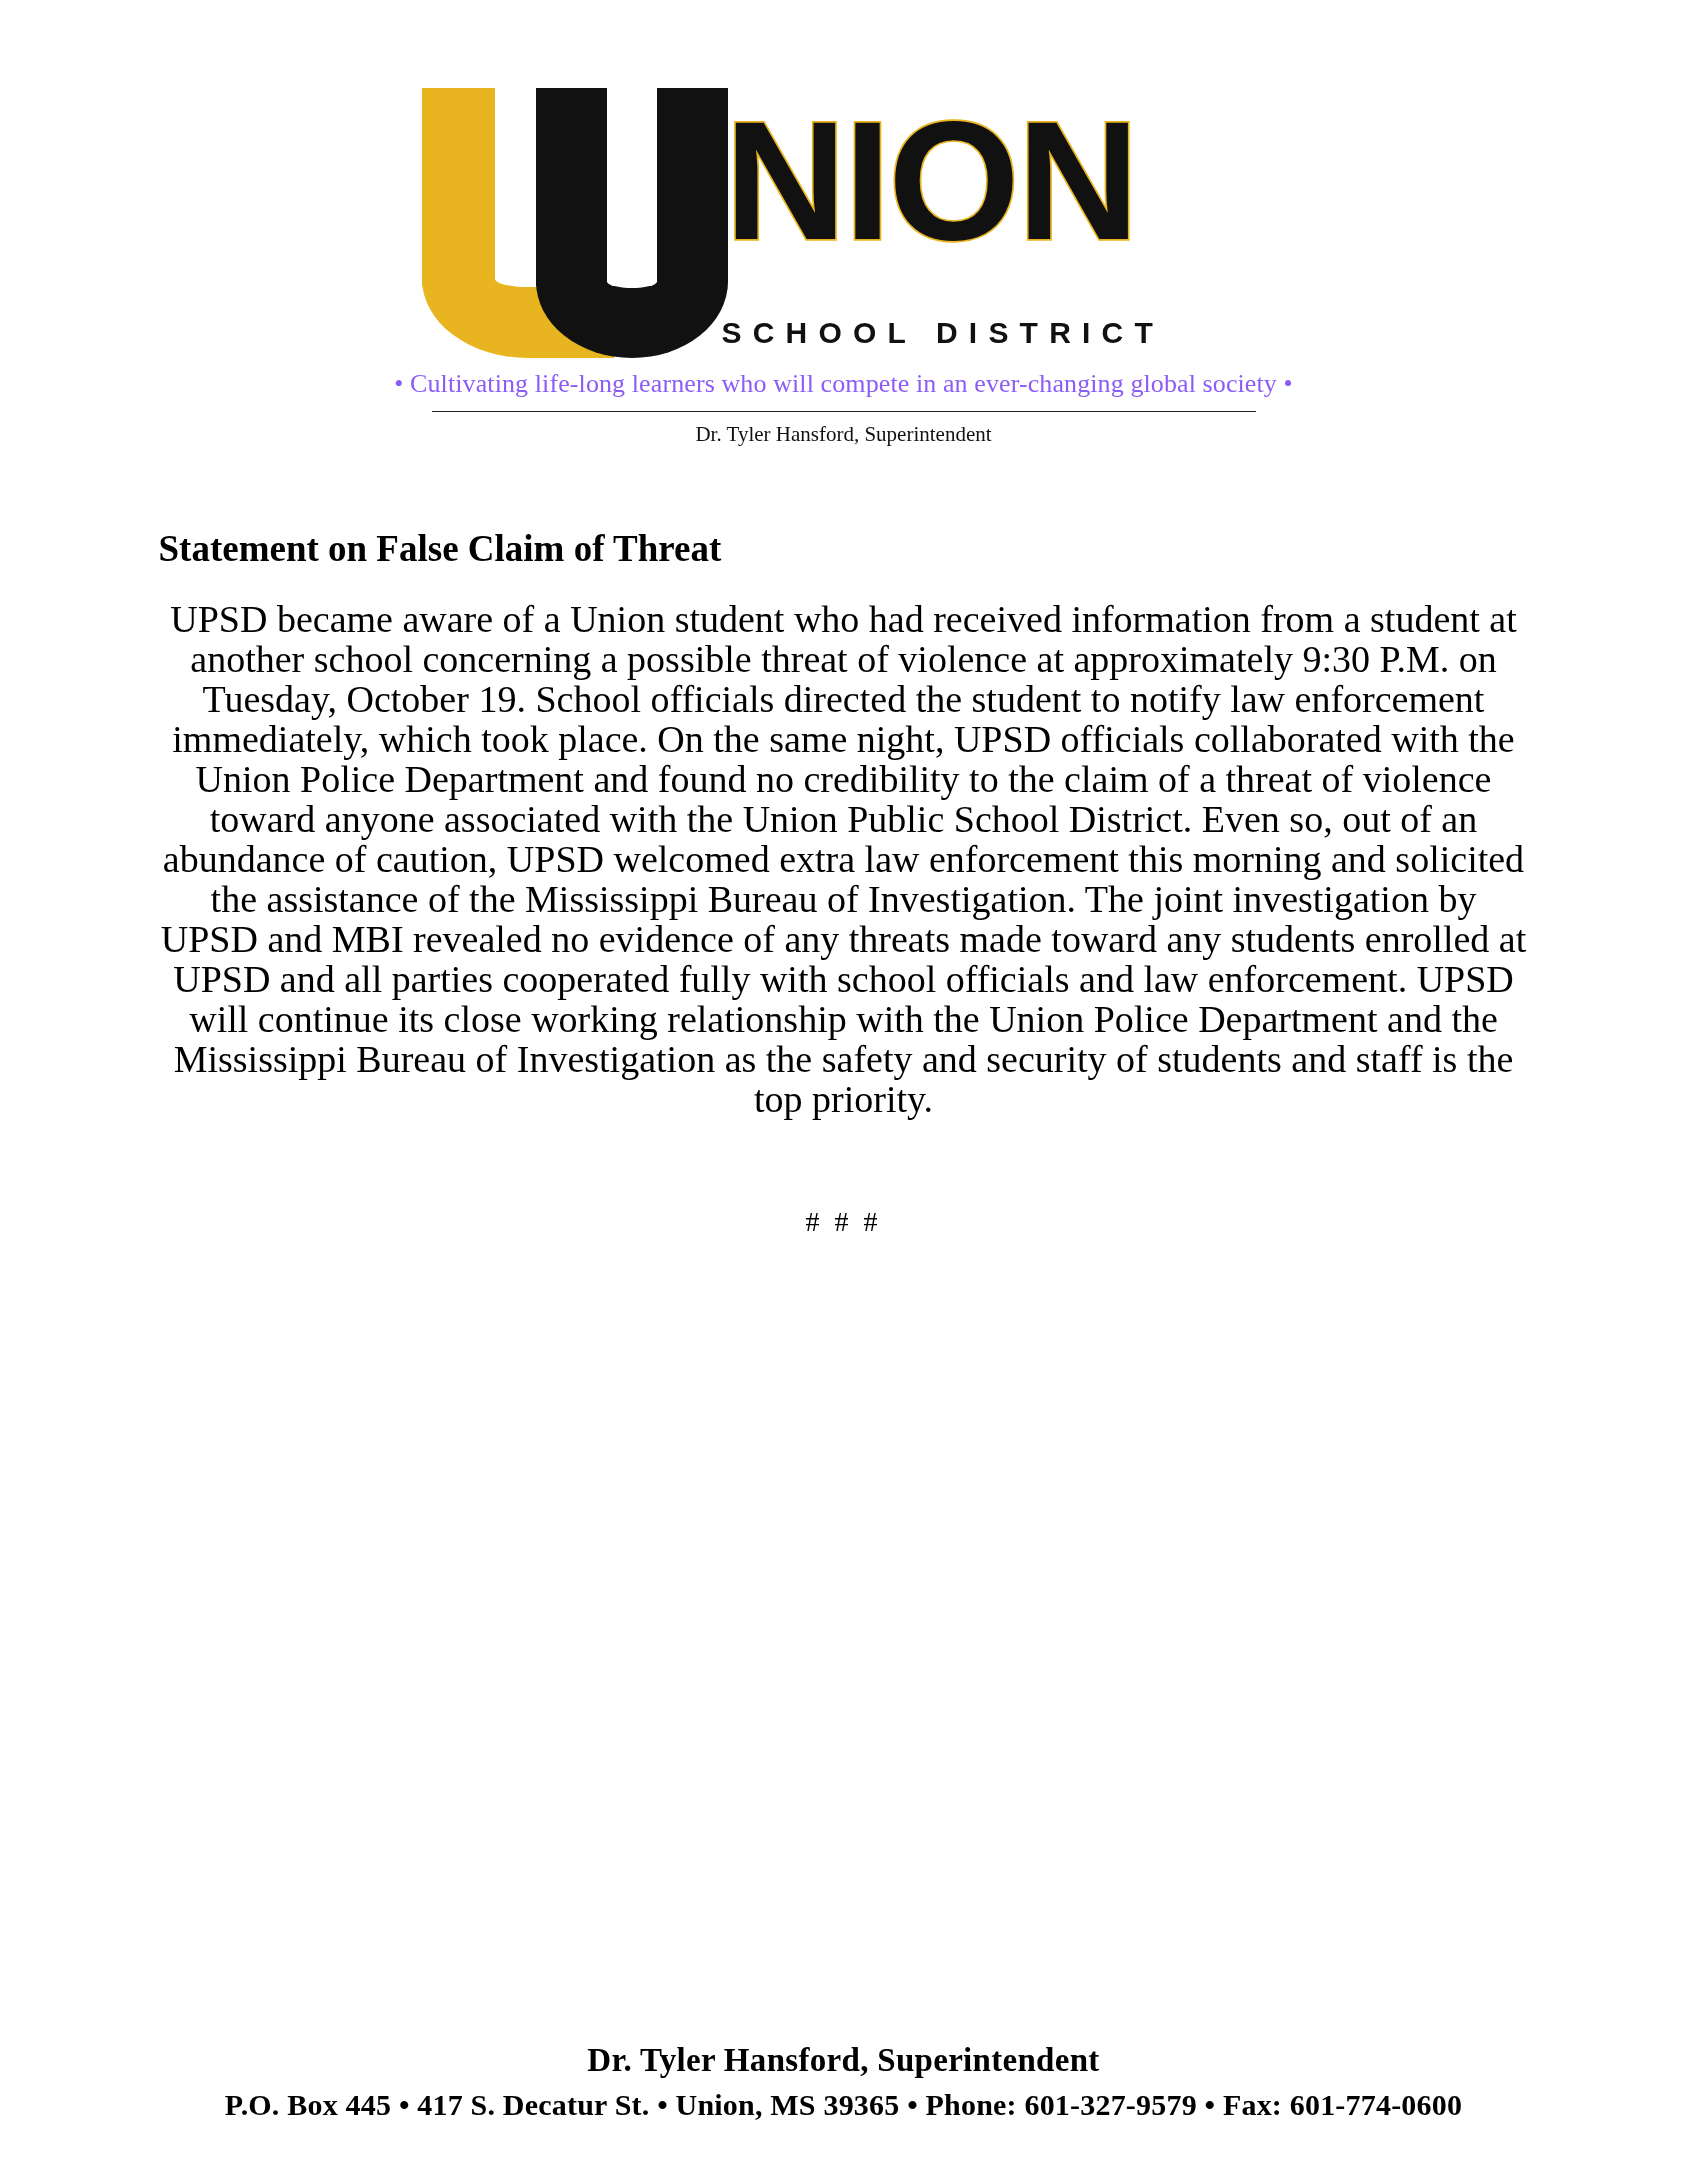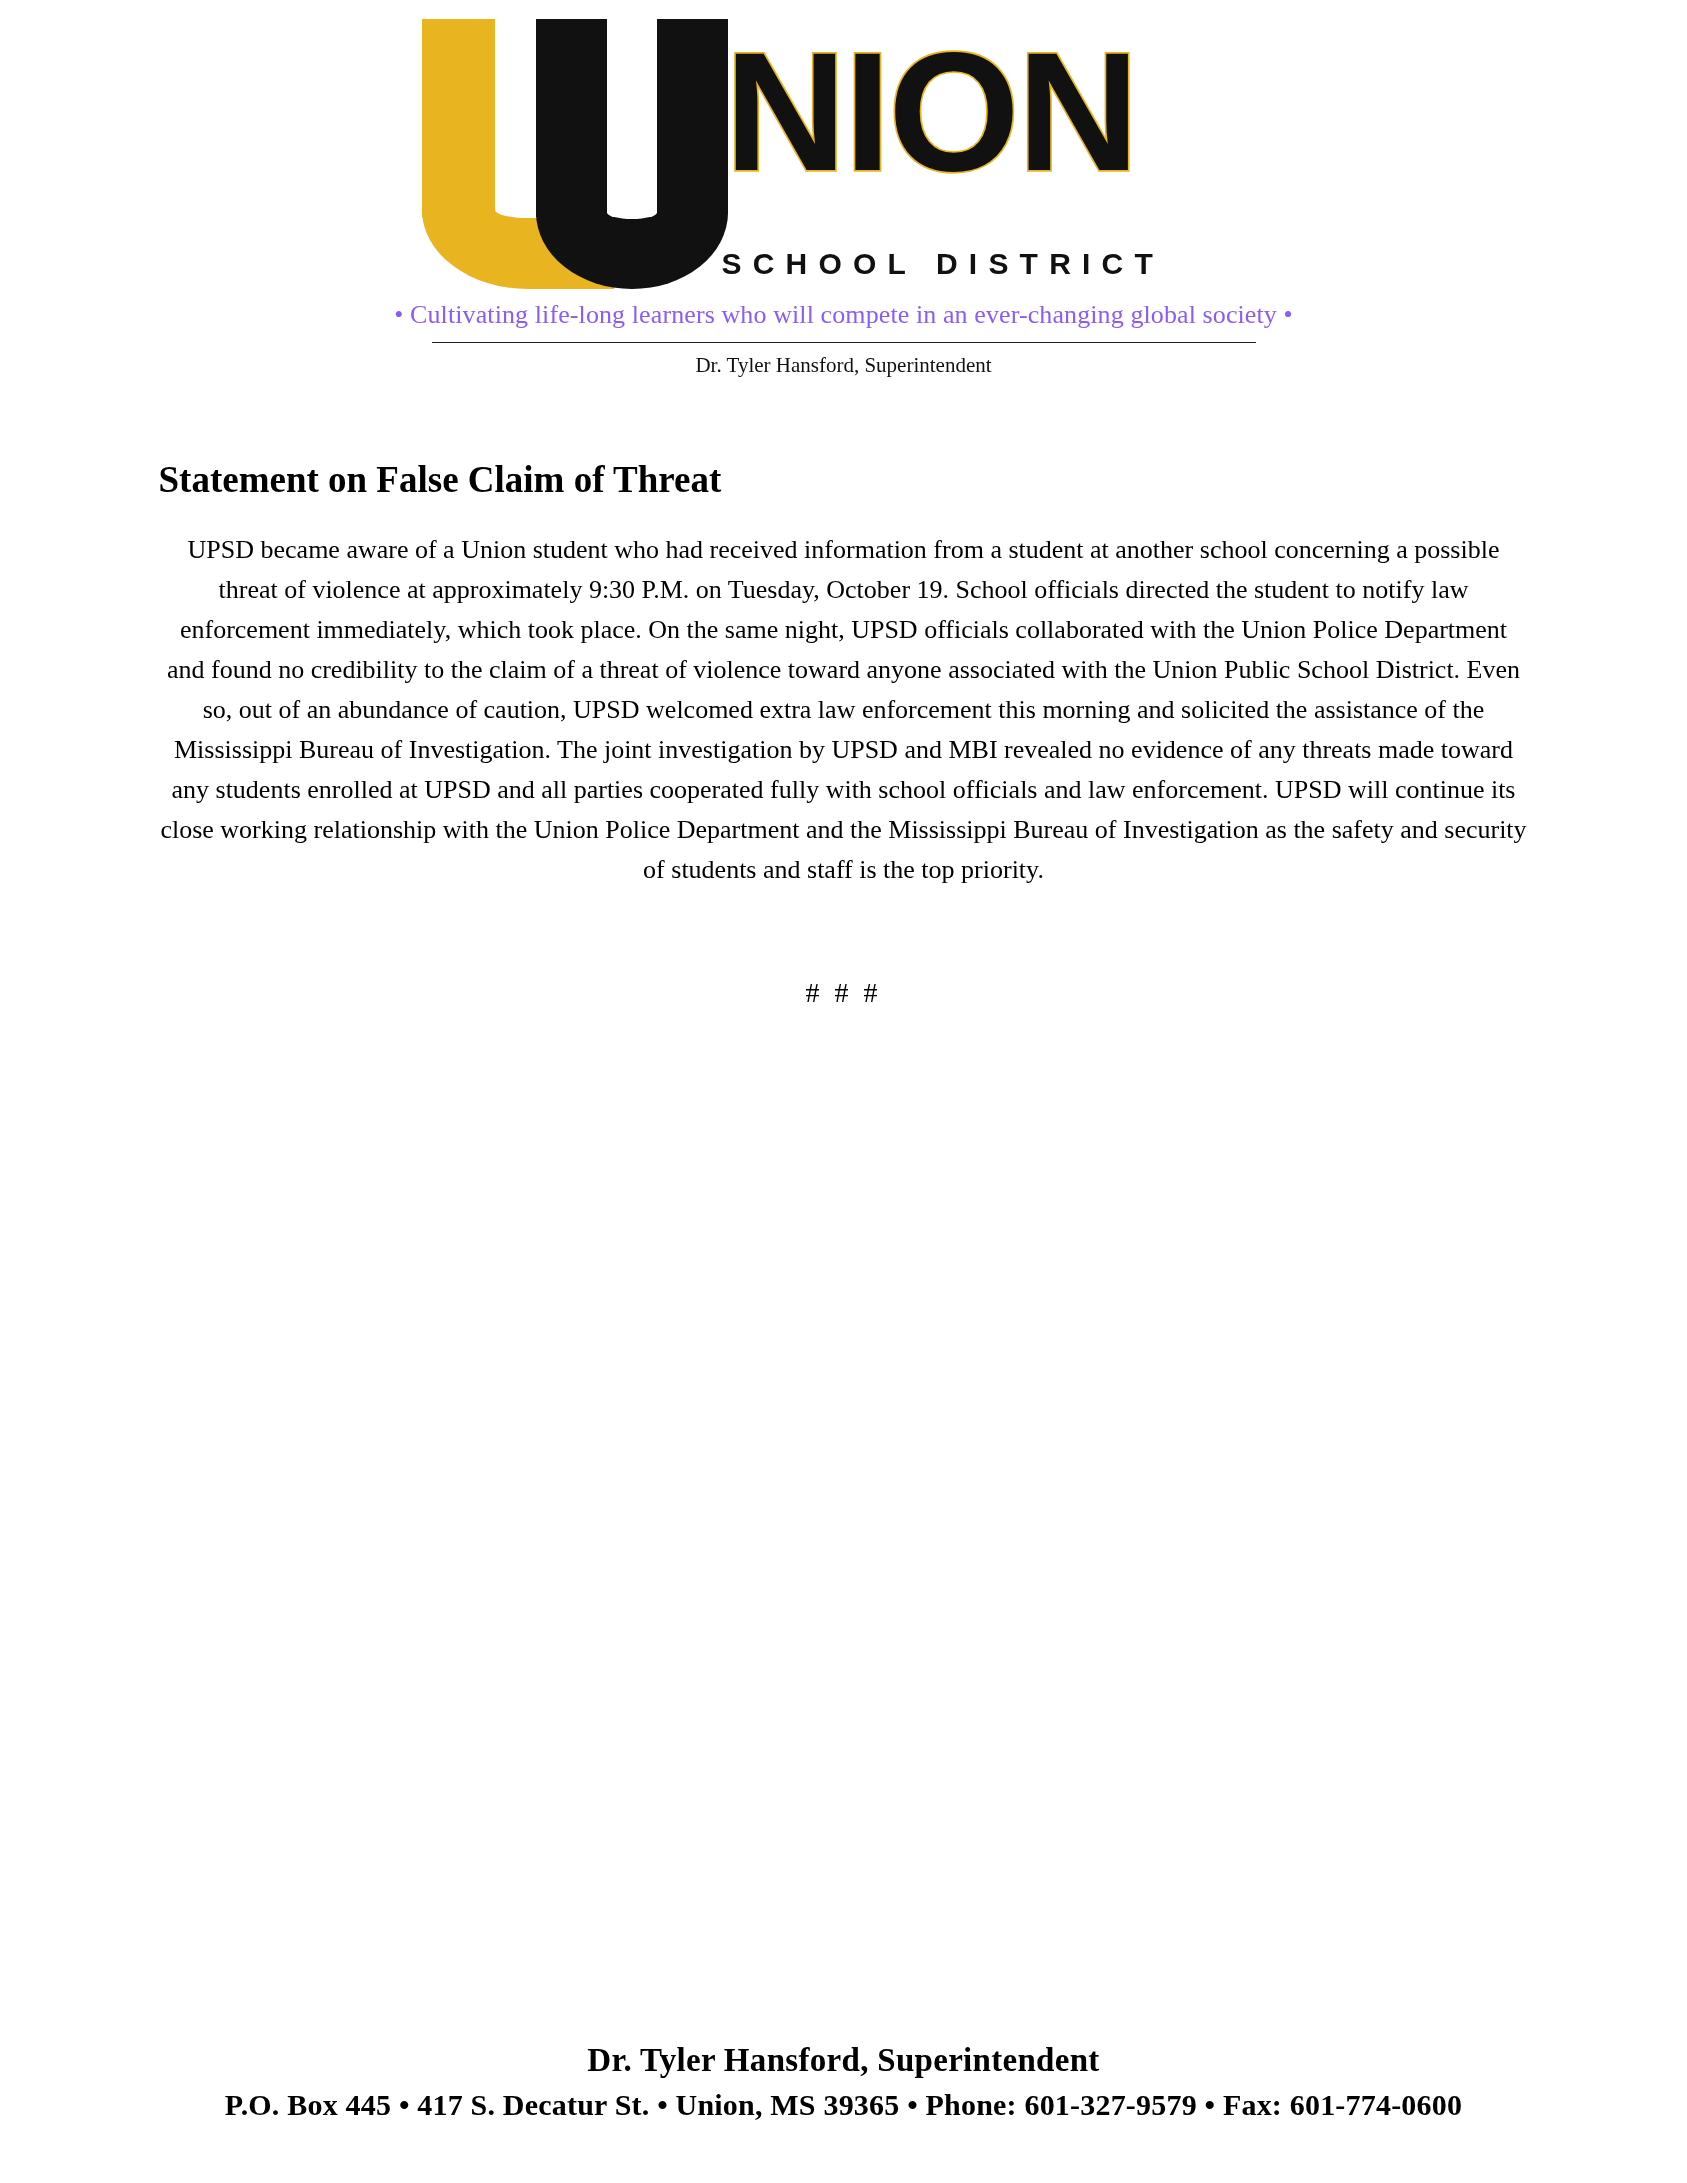--- a/index.html
+++ b/index.html
@@ -18,20 +18,21 @@
   .page {
     width: 1687px;
     height: 2183px;
     position: relative;
     box-sizing: border-box;
   }
 
   
   .letterhead {
     width: 100%;
+    padding-top: 69px;
     text-align: center;
   }
   .logo-wrap {
     position: relative;
     width: 860px;
     margin: 0 auto;
     height: 265px;
   }
   .logo-union {
     position: relative;
@@ -162,21 +163,21 @@
     margin-left: 6.6px;
   }
   .headline {
     text-align: left;
     font-size: 37px;
     font-weight: bold;
     margin-top: 32px;
   }
   .body-para {
     margin-top: 29px;
-    font-size: 26px;
+    font-size: 38px;
     line-height: 40px;
     text-align: center;
     text-indent: 0;
   }
   .hashes {
     text-align: center;
     font-size: 28px;
     margin-top: 87px;
     letter-spacing: 4px;
   }

